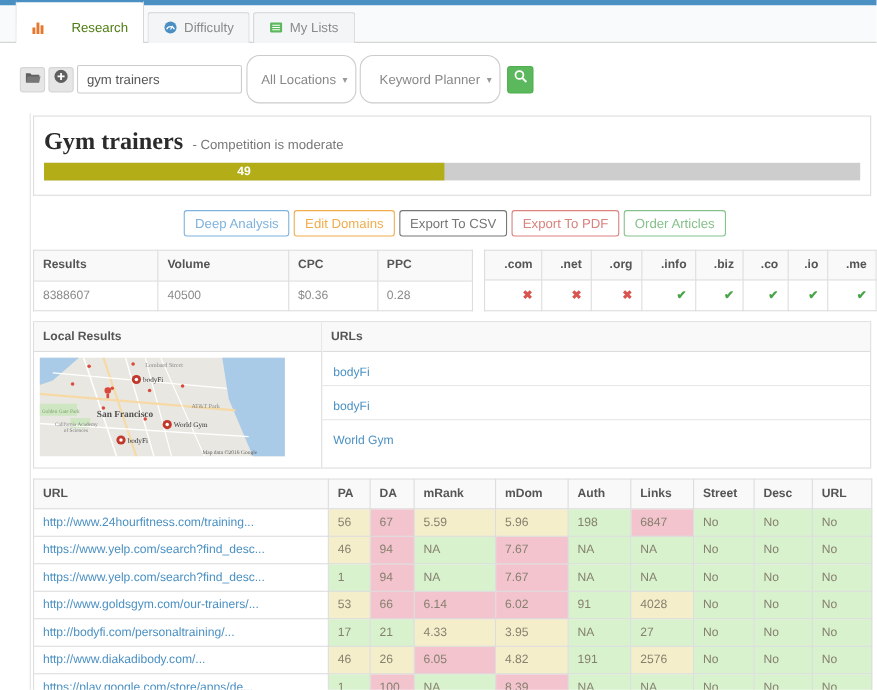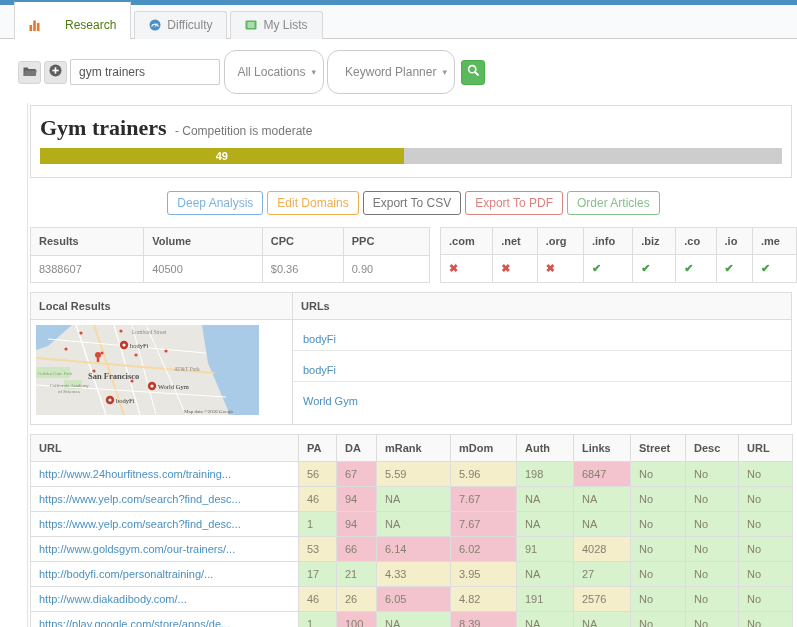--- a/index.html
+++ b/index.html
@@ -46,21 +46,21 @@
     font-family:"Liberation Sans",sans-serif; }
   
   table { border-collapse:collapse; font-size:11px; }
   th { background:#f9f9f9; color:#555; font-weight:bold; text-align:left; padding:7px 8px;
     border:1px solid #ddd; }
   td { padding:7px 8px; border:1px solid #ddd; color:#8a8a8a; }
   .statsrow { display:flex; gap:10px; margin:0 0 9px; }
   .stats-left { width:428px; }
   .stats-left col.c1{width:105px}.stats-left col.c2{width:110px}.stats-left col.c3{width:75px}.stats-left col.c4{width:80px}
   .stats-right { width:382px; }
-  .stats-right th, .stats-right td { text-align:left; }
+  .stats-right th, .stats-right td { text-align:right; }
   .mark { font-weight:bold; font-size:11px; }
   
   .local-wrap { width:762px; border:1px solid #ddd; display:flex; margin-bottom:9px; background:#fff; }
   .local-left { width:262px; border-right:1px solid #ddd; }
   .local-right { flex:1; }
   .local-head { padding:7px 8px; font-size:11px; font-weight:bold; color:#555;
     background:#f9f9f9; border-bottom:1px solid #ddd; }
   .mapbox { padding:5px;font-family:Liberation Serif, serif; }
   .local-url-row { padding:9px 10px; border-bottom:1px solid #e7e7e7; height:31px; }
   .local-url-row:last-child { border-bottom:none; }
@@ -173,21 +173,21 @@
           <tr>
         <th>Results</th>
         <th>Volume</th>
         <th>CPC</th>
         <th>PPC</th>
       </tr>
       <tr>
         <td>8388607</td>
         <td>40500</td>
         <td>$0.36</td>
-        <td>0.90</td>
+        <td>0.28</td>
       </tr>
     </tbody>
       </table>
     <table class="stats-right">
       <tbody>
           <tr>
             <th>.com</th>
             <th>.net</th>
             <th>.org</th>
             <th>.info</th>

